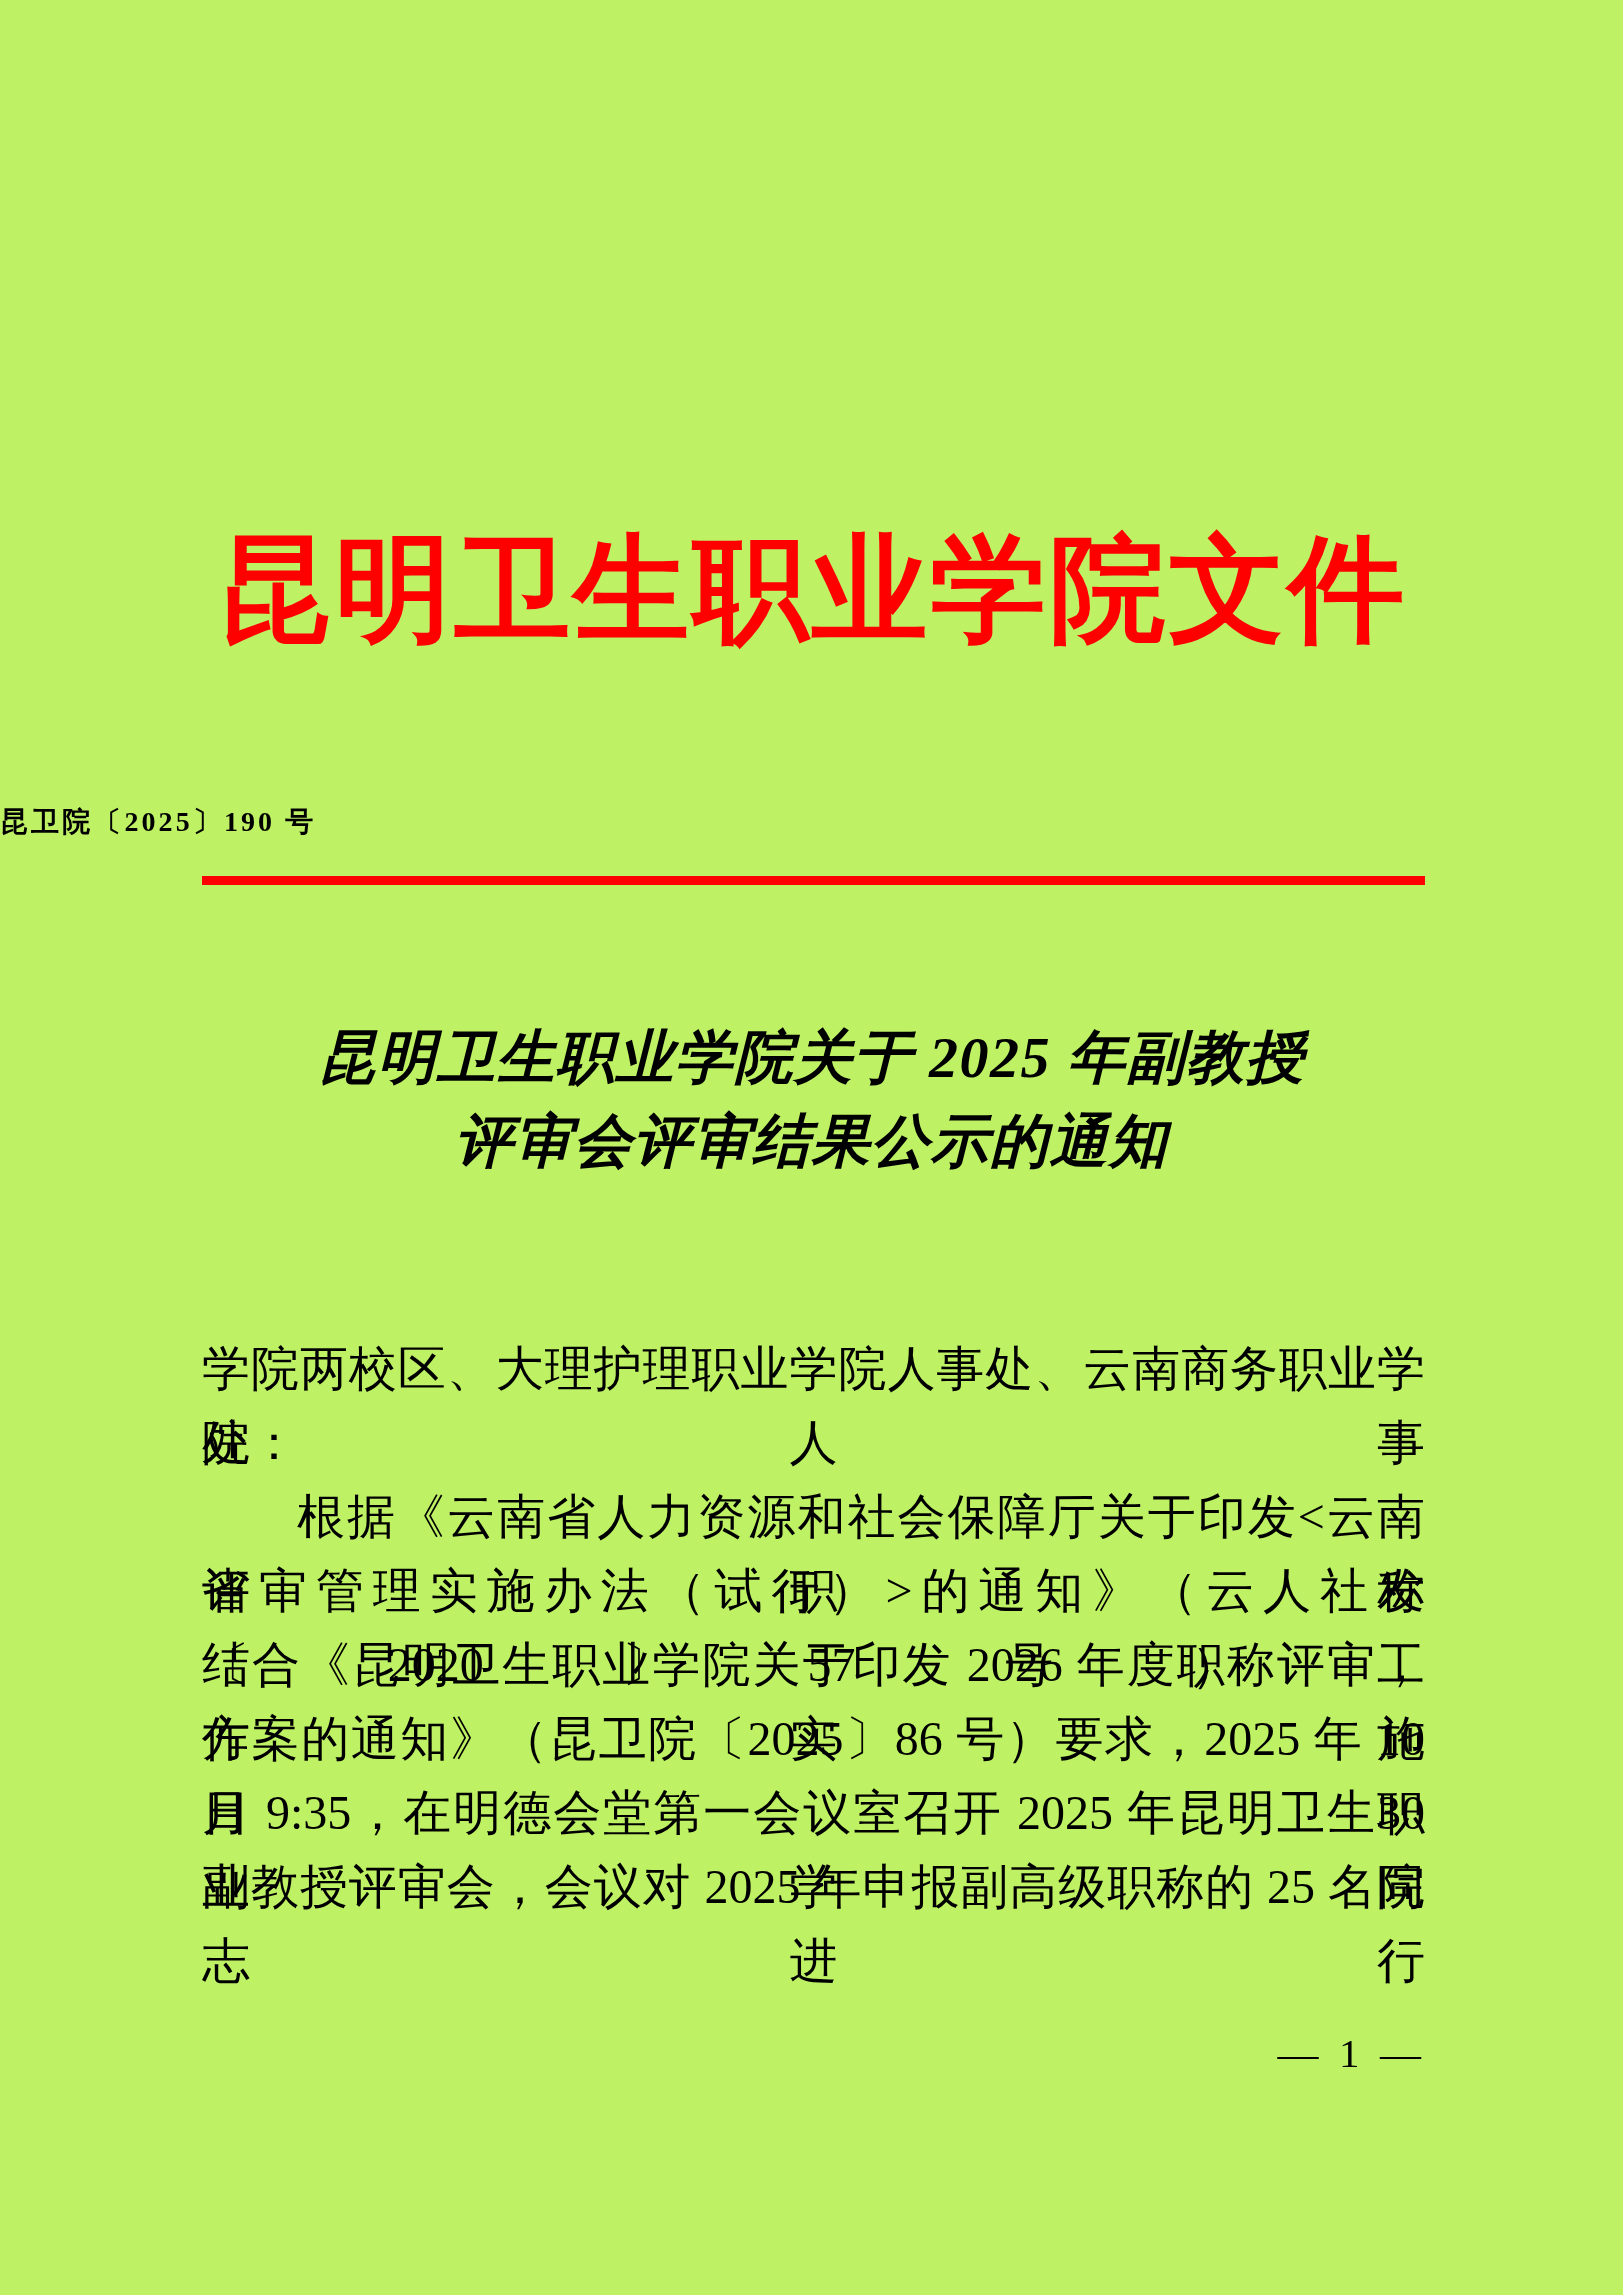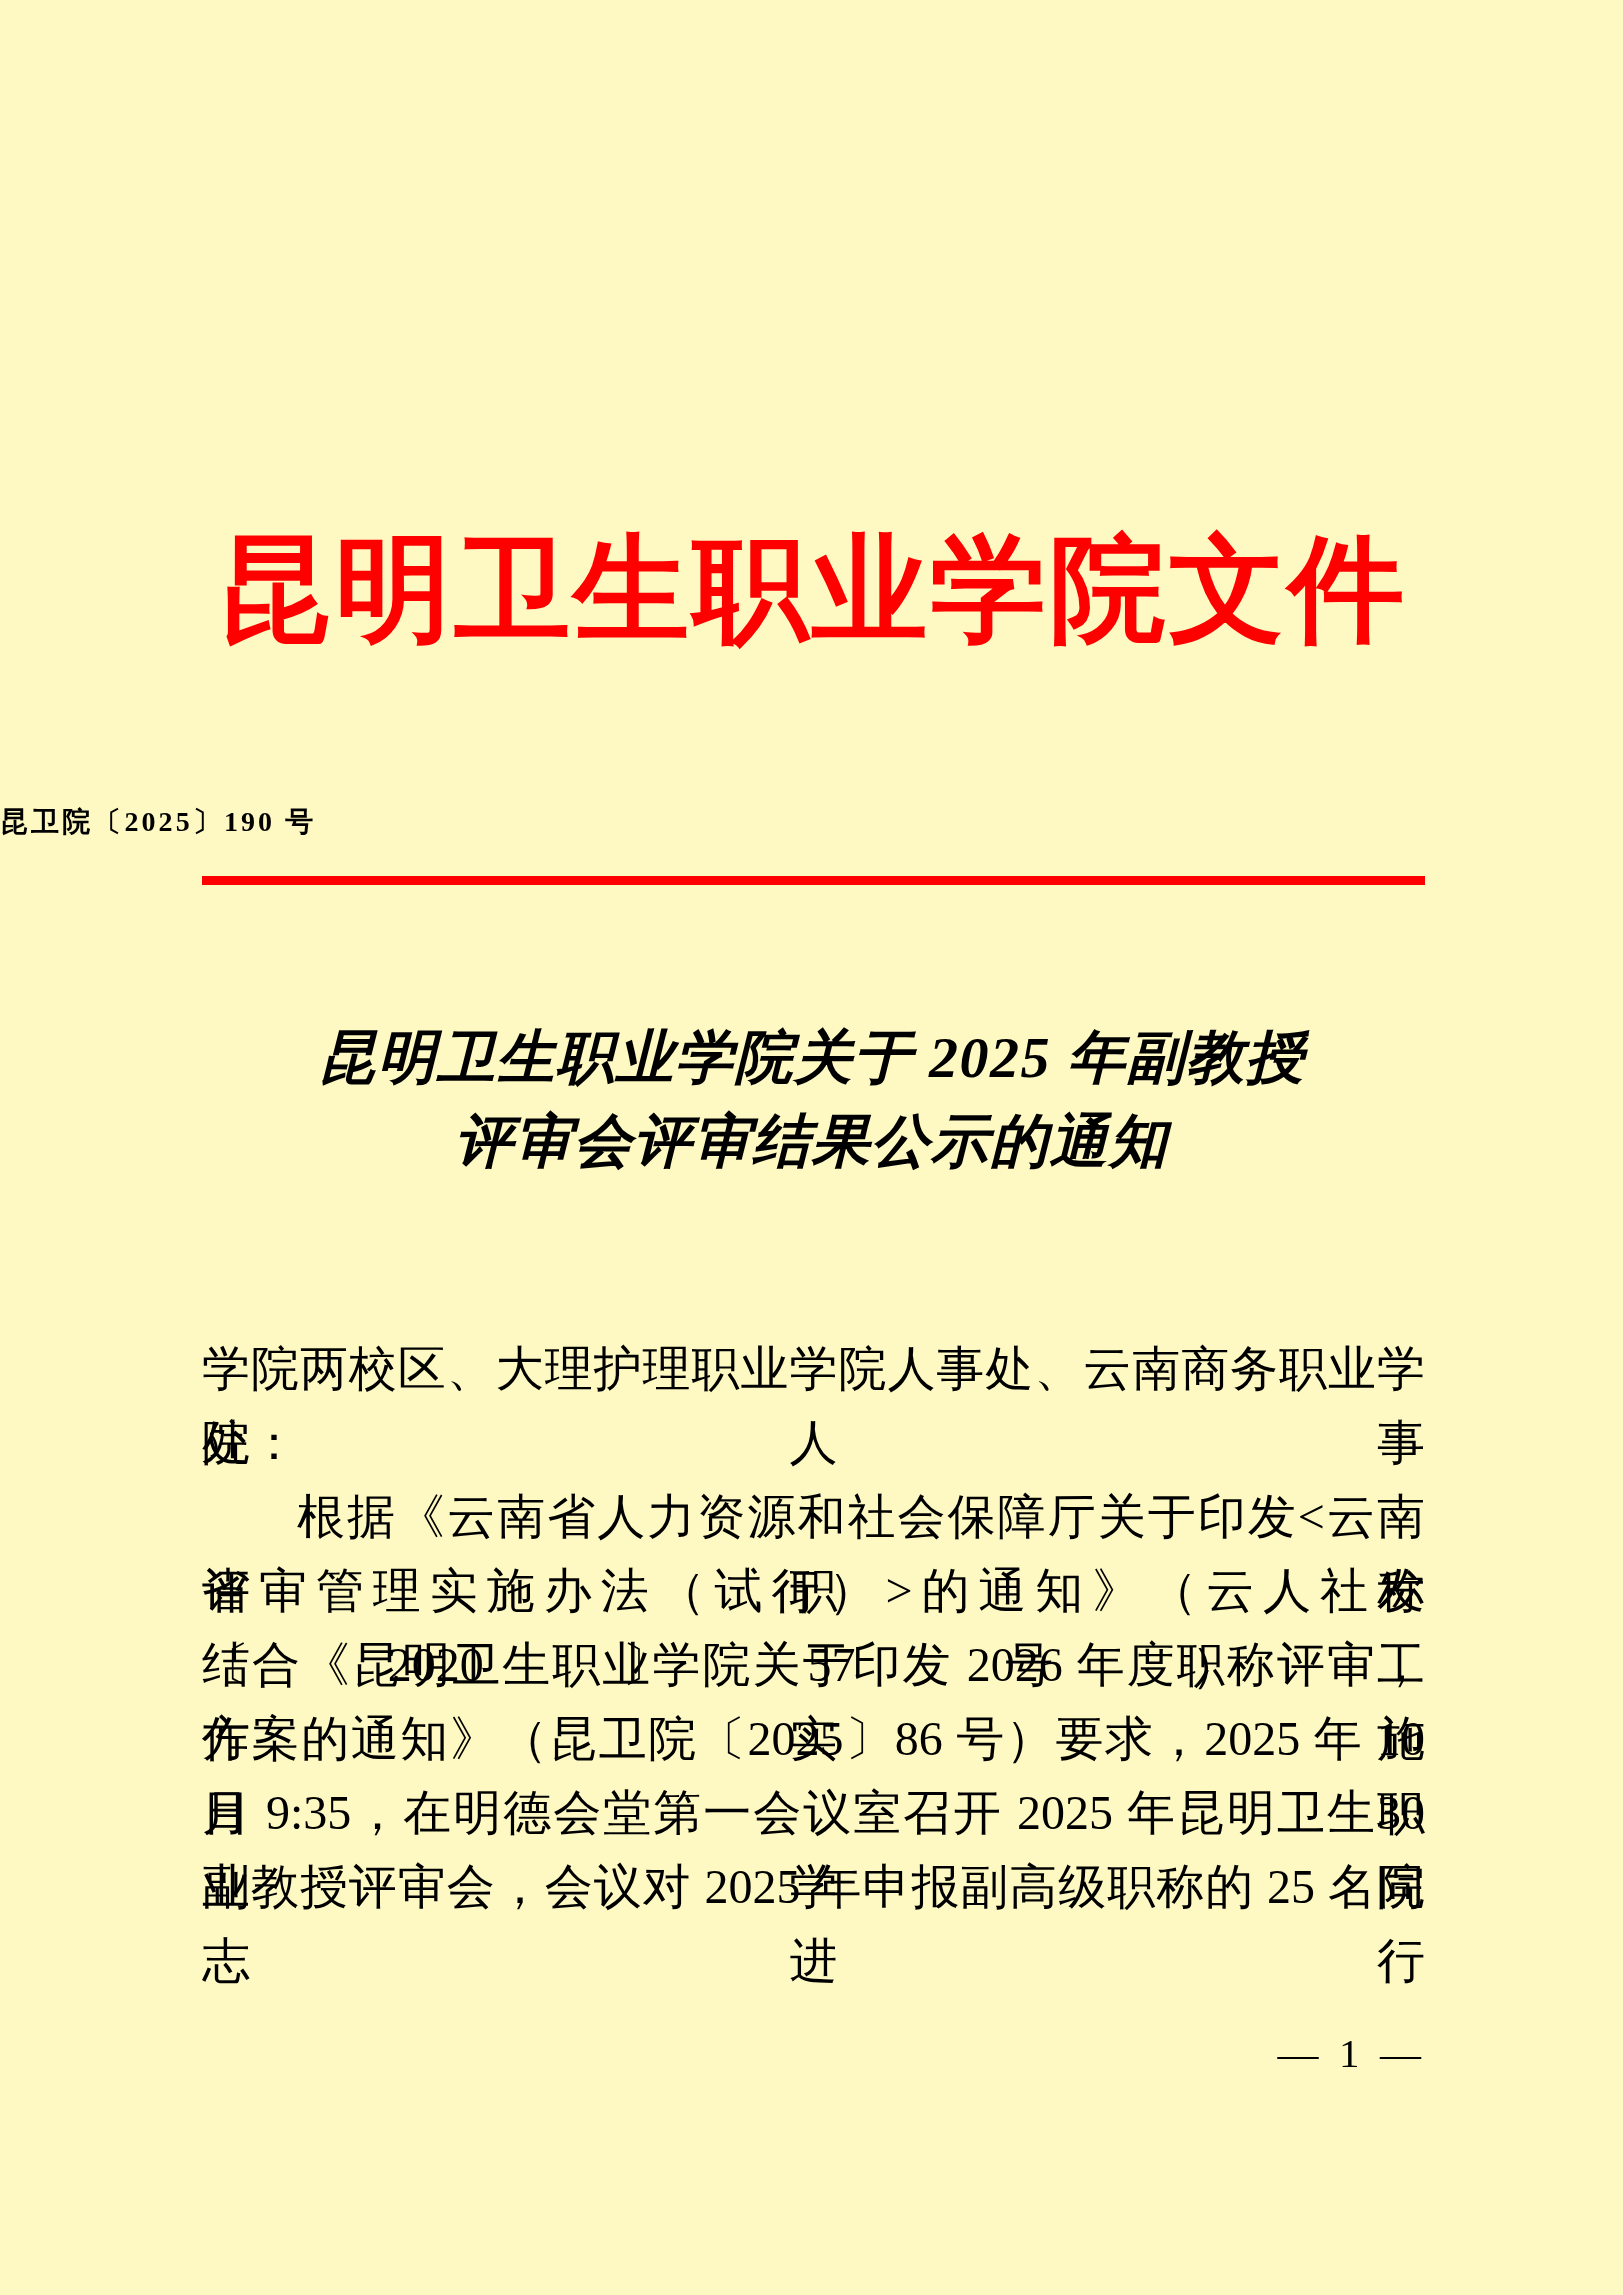--- a/index.html
+++ b/index.html
@@ -4,21 +4,21 @@
 <style>
   html, body {
     margin: 0;
     padding: 0;
     background: #ffffff;
   }
   .page {
     position: relative;
     width: 1623px;
     height: 2295px;
-    background: #fef9c3;
+    background: #bef264;
     overflow: hidden;
     font-family: "Liberation Serif", "DejaVu Serif", serif;
     color: #000000;
   }
   
   .agency-banner {
     position: absolute;
     top: 521px;
     left: 0;
     width: 100%;

